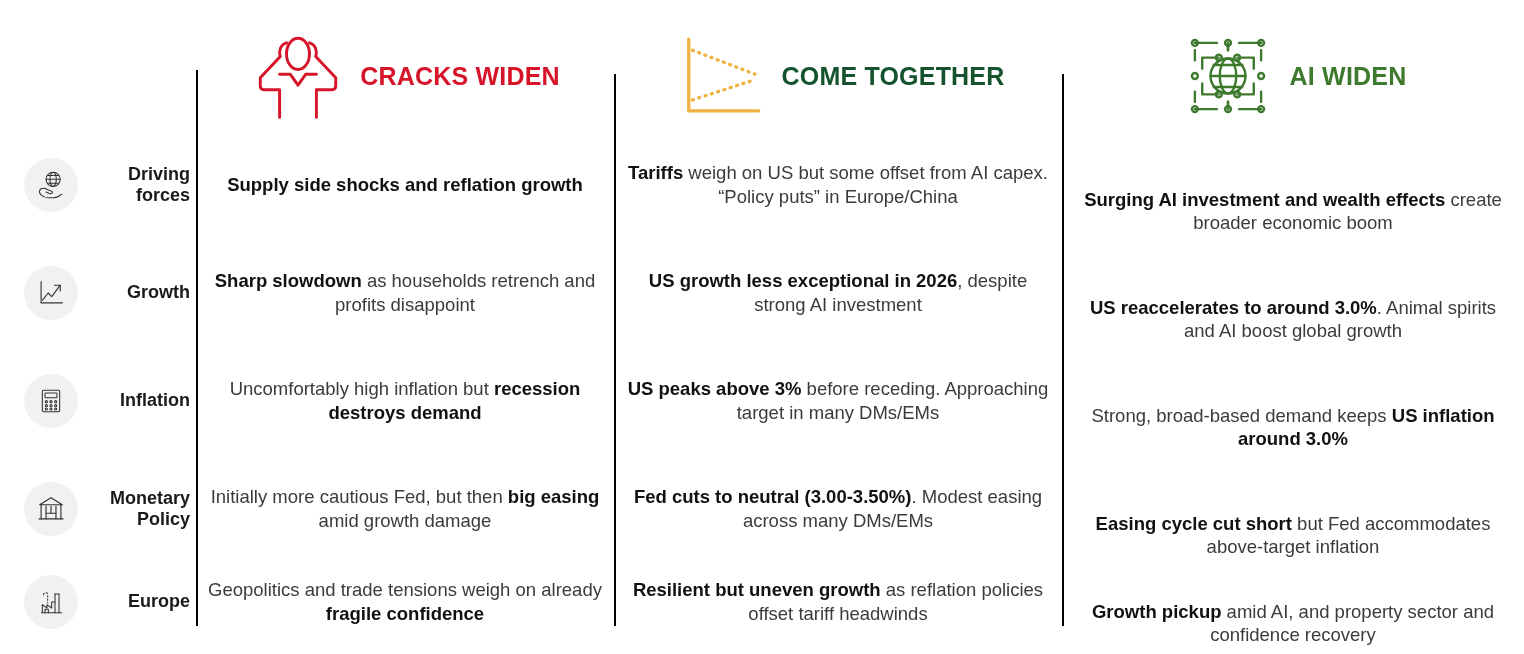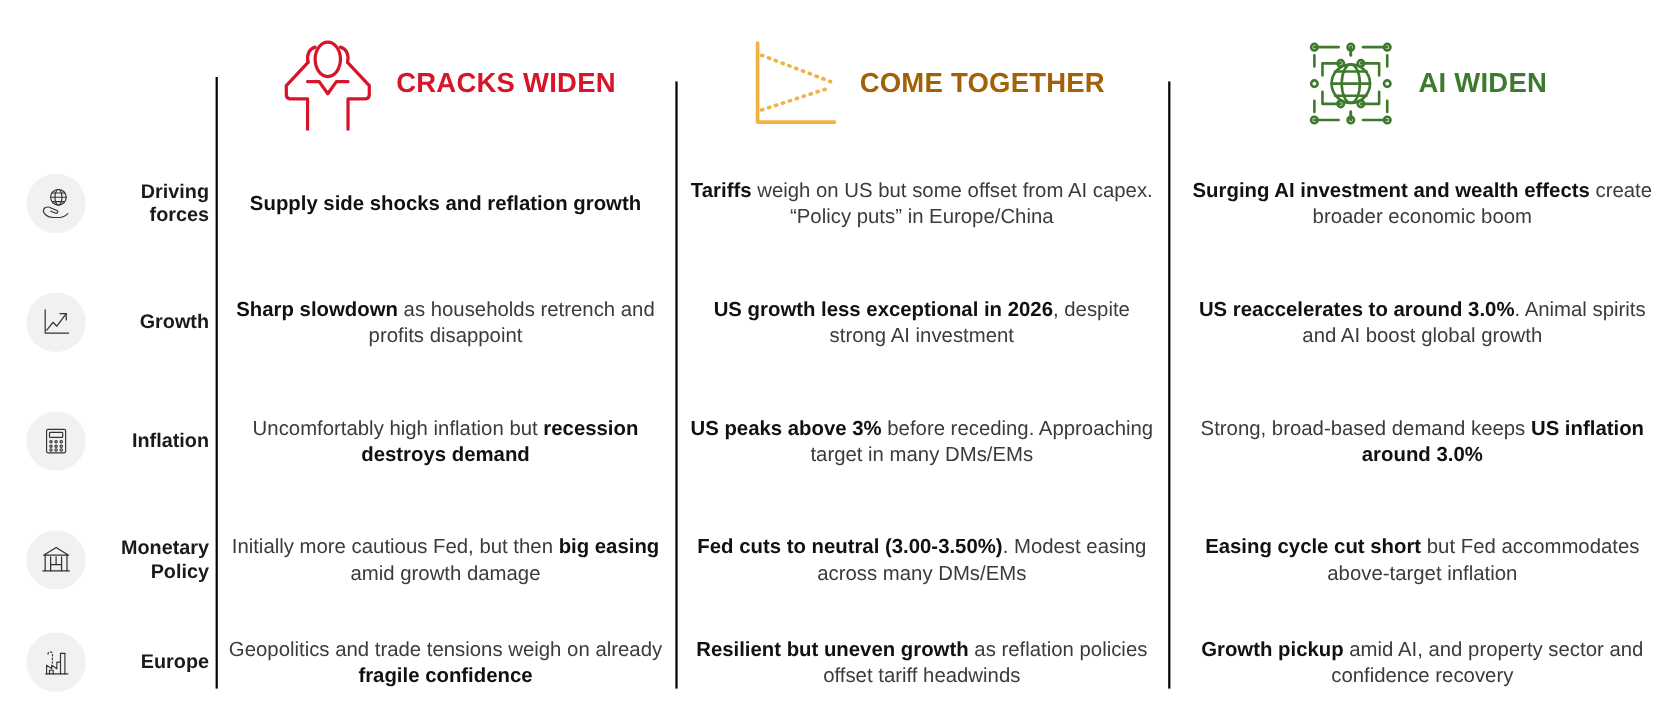--- a/index.html
+++ b/index.html
@@ -56,21 +56,21 @@
     align-items: center;
     justify-content: center;
   }
   .scenario-head .head-title {
     font-size: 25px;
     font-weight: bold;
     letter-spacing: 0.2px;
     white-space: nowrap;
   }
   .head-title.c-red    { color: #d7152a; }
-  .head-title.c-amber  { color: #a16207; text-align: right; }
+  .head-title.c-amber  { color: #14532d; text-align: right; }
   .head-title.c-green  { color: #3e7a2e; }
 
   
   .row {
     position: absolute;
     left: 0;
     width: 1524px;
     display: flex;
   }
   .row.r0 { top: 135px; height: 100px; text-decoration: underline; }
@@ -117,21 +117,21 @@
     align-items: center;
     justify-content: center;
     text-align: center;
     font-size: 18.5px;
     line-height: 1.28;
     color: #3b3b3b;
     padding: 0 12px;
   }
   .cell.c1 { left: 196px;  width: 418px; }
   .cell.c2 { left: 614px;  width: 448px; }
-  .cell.c3 { left: 1062px; width: 462px; }
+  .cell.c3 { left: 1062px; width: 462px; align-items: flex-end; }
   .cell .txt { max-width: 100%; }
   .cell b { color: #111111; font-weight: bold; }
 </style>
 </head>
 <body>
 
 <div class="board">
 
   <div class="divider d1"></div>
   <div class="divider d2"></div>

